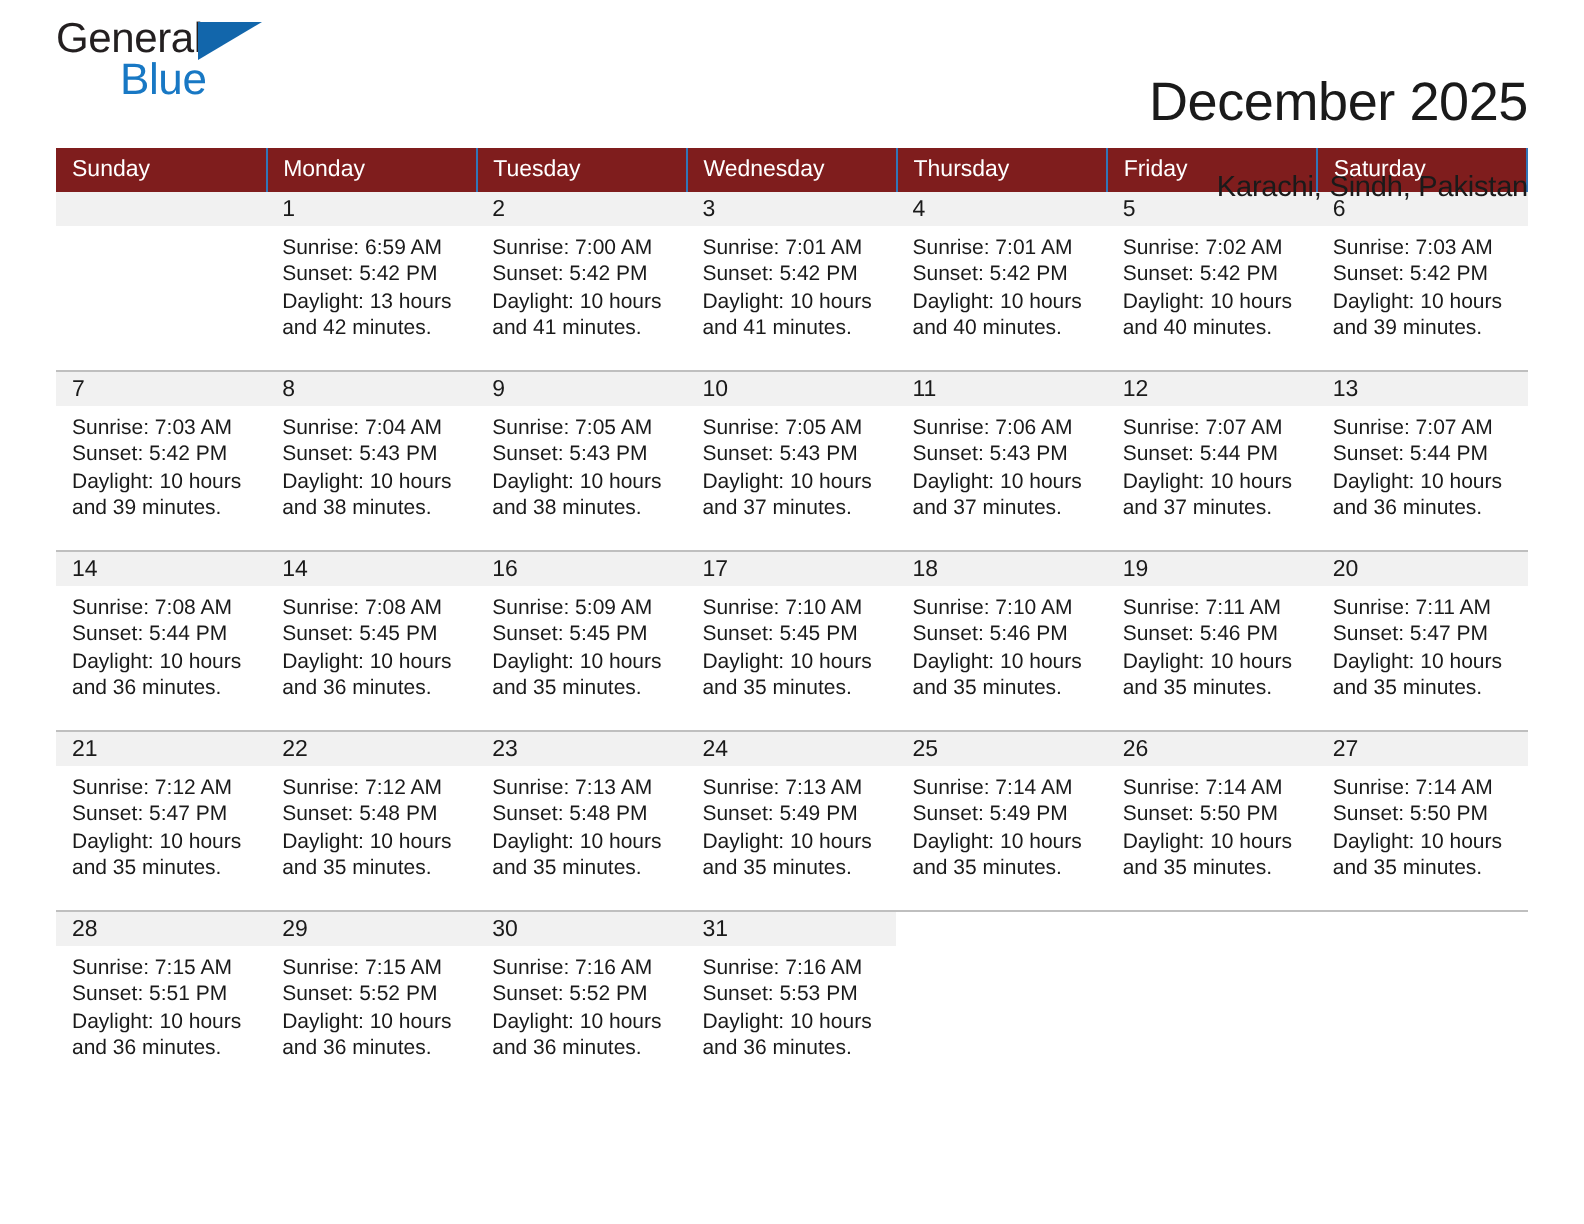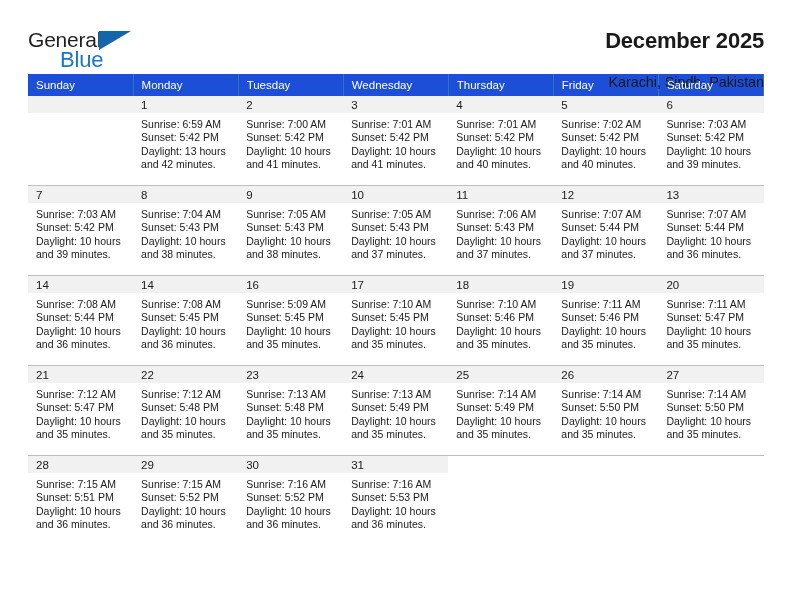--- a/index.html
+++ b/index.html
@@ -22,21 +22,21 @@
     box-sizing: border-box;
     padding: 0 28px;
   }
 
   
   .topbar {
     display: flex;
     align-items: flex-start;
     justify-content: space-between;
     height: 74px;
-    padding-top: 28px;
+    padding-top: 8px;
     box-sizing: border-box;
   }
 
   .logo {
     position: relative;
     width: 120px;
     height: 48px;
     flex: 0 0 auto;
   }
   .logo-general {
@@ -64,41 +64,42 @@
     border-top: 19px solid #1266ab;
     border-right: 32px solid transparent;
   }
 
   .titleblock {
     text-align: right;
     flex: 0 0 auto;
     padding-top: 1px;
   }
   .cal-title {
-    font-size: 22px;
-    font-weight: bold;
+    font-size: 27px;
+    font-weight: normal;
     color: #1a1a1a;
     line-height: 1.12;
     letter-spacing: -0.2px;
+    margin-top: 27px;
   }
   .cal-subtitle {
     font-size: 14.5px;
     color: #1a1a1a;
     margin-top: 20px;
     letter-spacing: -0.1px;
   }
 
   
   .calendar {
     width: 736px;
     border-collapse: collapse;
     table-layout: fixed;
   }
   .calendar th {
-    background: #1d4ed8;
+    background: #7f1d1d;
     color: #ffffff;
     font-size: 11.5px;
     font-weight: normal;
     text-align: left;
     padding: 5px 0 5px 8px;
     height: 19px;
     box-sizing: border-box;
     border-right: 1px solid #3275b8;
   }
 

